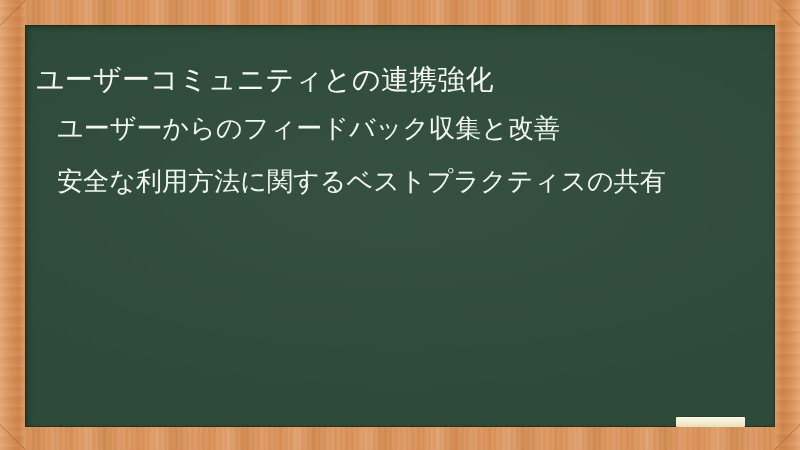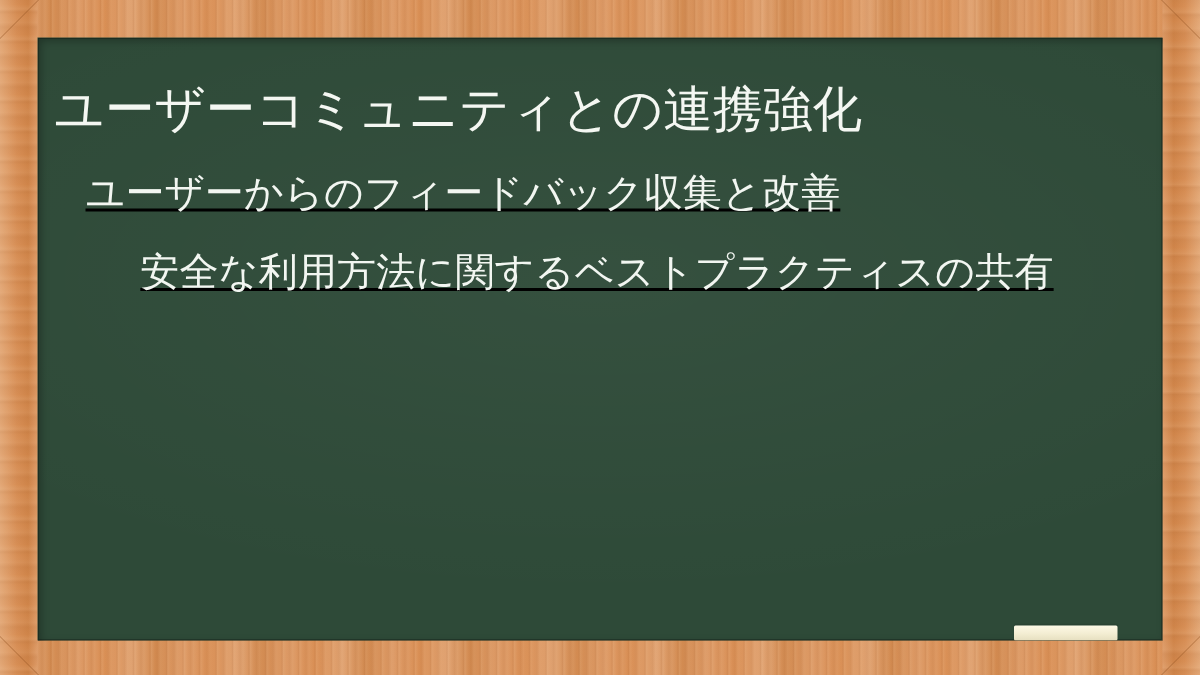--- a/index.html
+++ b/index.html
@@ -122,50 +122,50 @@
     position: absolute;
     left: 0;
     top: 0;
     width: 750px;
     height: 402px;
   }
 
   .slide-title {
     position: absolute;
     left: 11px;
-    top: 4px;
+    top: 16px;
     width: 726px;
     color: #f4f7f2;
-    font-size: 33px;
+    font-size: 28px;
     line-height: 44px;
     font-weight: 400;
     letter-spacing: 0.2px;
     white-space: nowrap;
+    font-family: Liberation Mono, monospace;
   }
 
   .bullet-list {
     position: absolute;
     left: 32px;
     top: 84px;
     width: 700px;
     margin: 0;
     padding: 0;
     list-style: none;
-    text-decoration: underline;
   }
 
   .bullet-item {
     color: #f2f6f1;
     font-size: 26px;
     line-height: 38px;
     font-weight: 400;
     margin: 0 0 15px 0;
     letter-spacing: 0.1px;
   }
-  .bullet-item:last-child { margin-bottom: 0; text-align: center; }
+  .bullet-item:last-child { margin-bottom: 0; }
 
   
   .bullet-item.wrap {
     max-width: 682px;
   }
 
   
   .chalk-stick {
     position: absolute;
     left: 651px;

